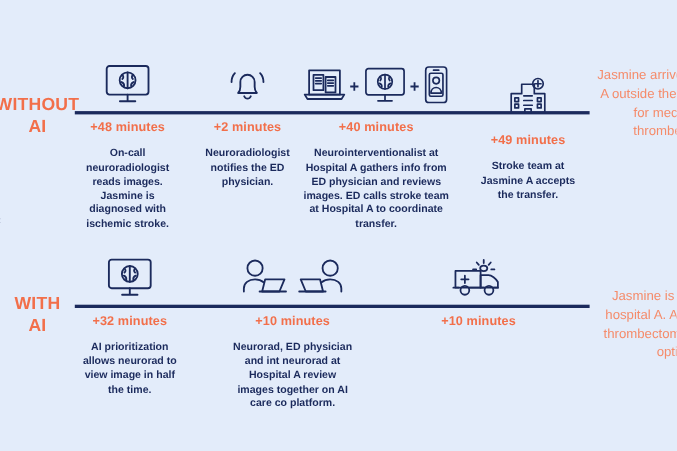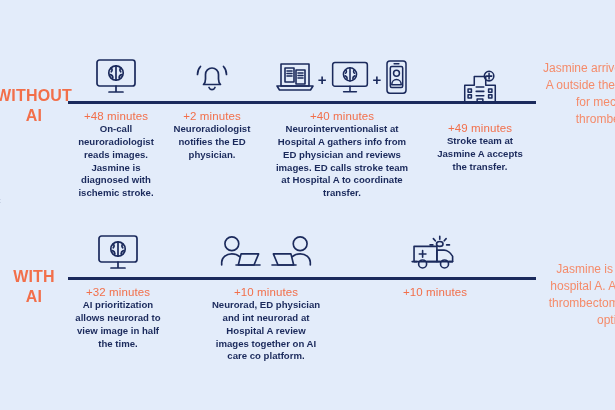--- a/index.html
+++ b/index.html
@@ -61,31 +61,31 @@
   .step-icons .plus {
     color: #1b2a5c;
     font-size: 15px;
     font-weight: 700;
     line-height: 1;
     padding-bottom: 10px;
   }
   .step-time {
     color: #f26f4a;
     font-size: 11.5px;
-    font-weight: 400;
+    font-weight: 700;
     margin-top: 6px;
     letter-spacing: .1px;
     white-space: nowrap;
   }
   .step-desc {
     color: #1b2a5c;
     font-size: 9.6px;
     font-weight: 600;
     line-height: 1.34;
-    margin-top: 1px;
+    margin-top: 12px;
     padding: 0 2px;
   }
 
   svg.ico { display: block; }
 
   
   .outcome {
     position: absolute;
     left: 540px;
     width: 150px;
@@ -132,21 +132,21 @@
             <path d="M23 29v6M16 35h14"></path>
             <circle cx="23" cy="16" r="7.2"></circle>
             <path d="M23 8.8v14.4M18.2 11.2c1.2 1 1.2 2.6 0 3.6M27.8 11.2c-1.2 1-1.2 2.6 0 3.6M17.6 17.6c1.6.6 2.4 2 2.2 3.6M28.4 17.6c-1.6.6-2.4 2-2.2 3.6"></path>
           </svg>
         </span>
       </div>
       <div class="step-time">+48 minutes</div>
       <div class="step-desc">On-call neuroradiologist reads images. Jasmine is diagnosed with ischemic stroke.</div>
     </div>
 
-    <div class="step" style="left:164px; top:64px; width:96px;">
+    <div class="step" style="left:177px; top:64px; width:96px;">
       <div class="step-icons">
         <span>
           <svg class="ico" width="40" height="40" viewBox="0 0 40 40" fill="none" stroke="#1b2a5c" stroke-width="1.7" stroke-linecap="round" stroke-linejoin="round">
             <path d="M11.5 27.5c1.6-1.6 2-3 2-5.6v-4.4a6.5 6.5 0 0113 0v4.4c0 2.6.4 4 2 5.6z"></path>
             <path d="M17 30.5c.6 1.4 1.6 2.2 3 2.2s2.4-.8 3-2.2"></path>
             <path d="M8.5 9.5c-2 2.2-3 5-3 8M31.5 9.5c2 2.2 3 5 3 8"></path>
           </svg>
         </span>
       </div>
       <div class="step-time">+2 minutes</div>

